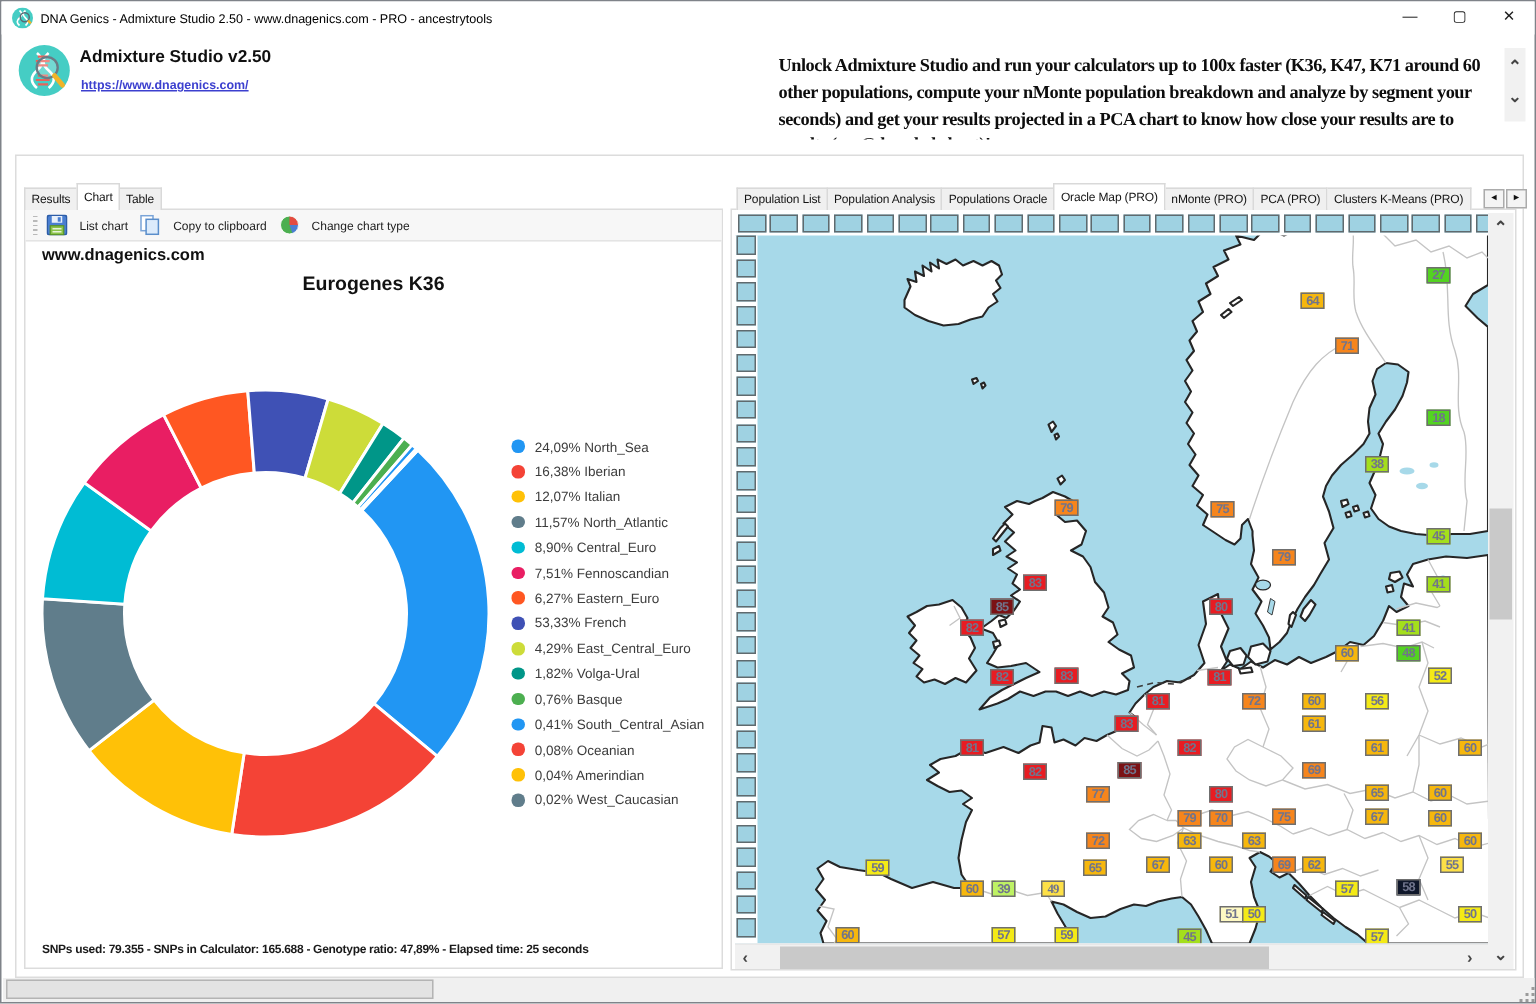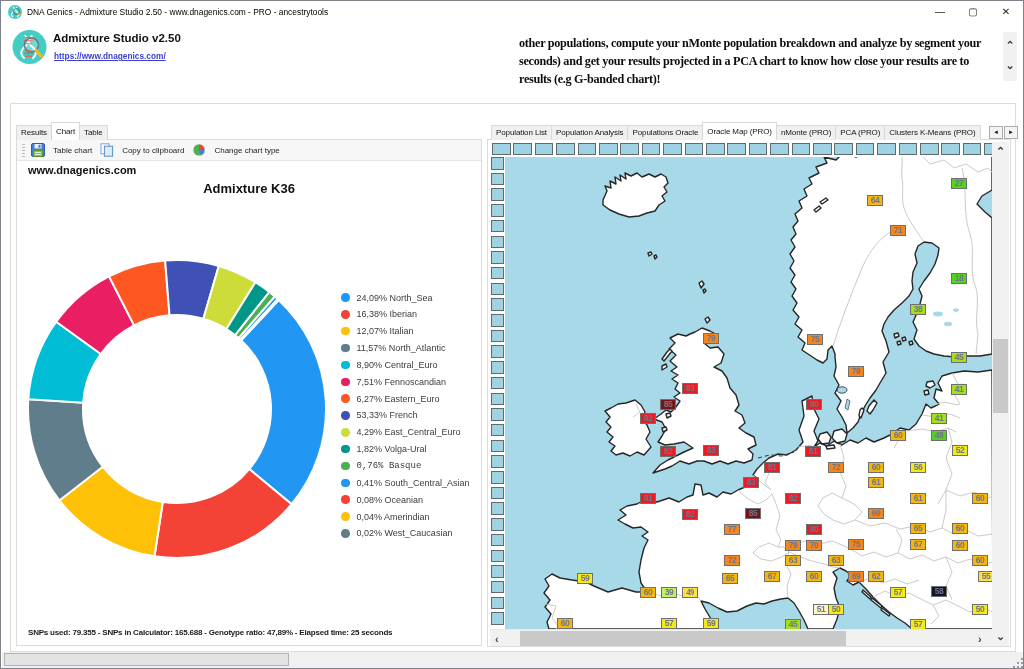--- a/index.html
+++ b/index.html
@@ -89,20 +89,21 @@
   <svg id="logo" class="abs" viewBox="0 0 37 37">
     <circle cx="18" cy="18" r="17.5" fill="#45cdc4"></circle>
     <path d="M13 6 q7 6 0 12 q-7 6 0 12 M21 6 q-7 6 0 12 q7 6 0 12" stroke="#ffffff" stroke-width="1.8" fill="none"></path>
     <path d="M13.6 8.5 h7 M12.2 11.5 h9.5 M13.6 14.5 h7 M13.6 21.5 h7 M12.2 24.5 h9.5 M13.6 27.5 h7" stroke="#e8635a" stroke-width="1.5"></path>
     <circle cx="20" cy="16" r="7.2" fill="rgba(255,255,255,0.25)" stroke="#6b7b85" stroke-width="1.6"></circle>
     <path d="M25 21.5 L30.5 28" stroke="#f0b429" stroke-width="3.4" stroke-linecap="round"></path>
   </svg>
   <div id="app-name" class="abs">Admixture Studio v2.50</div>
   <div id="app-link" class="abs">https://www.dnagenics.com/</div>
   <div id="announce" class="abs">
+      <div>Unlock Admixture Studio and run your calculators up to 100x faster (K36, K47, K71 around 60</div>
       <div>other populations, compute your nMonte population breakdown and analyze by segment your</div>
       <div>seconds) and get your results projected in a PCA chart to know how close your results are to</div>
       <div>results (e.g G-banded chart)!</div>
     </div>
   <div id="announce-scroll" class="abs">
     <div class="chev" style="top:7px">⌃</div>
     <div class="chev" style="top:27px">⌄</div>
   </div>
 
   <div id="main-page" class="abs"></div>
@@ -118,21 +119,21 @@
   <div class="tbtn">
         <span style="display: inline-flex; margin-right: 4px;">
           <svg width="14" height="14" viewBox="0 0 14 14">
             <rect x="0.5" y="0.5" width="13" height="13" rx="1.5" fill="#4a7ed0" stroke="#2d5da8"></rect>
             <rect x="3.5" y="1" width="7" height="4.5" fill="#e8f0fb"></rect>
             <rect x="7.5" y="1.8" width="2" height="3" fill="#4a7ed0"></rect>
             <rect x="2.5" y="7.5" width="9" height="6" fill="#8bc34a" stroke="#5a9424" stroke-width="0.8"></rect>
             <path d="M4 9.5 h6 M4 11.5 h6" stroke="#e7f3d8" stroke-width="0.9"></path>
           </svg>
         </span>
-        <span>Table chart</span>
+        <span>List chart</span>
       </div>
       <div class="tbtn">
         <span style="display: inline-flex; margin-right: 4px;">
           <svg width="14" height="14" viewBox="0 0 14 14">
             <rect x="1" y="0.8" width="8" height="10" fill="#fff" stroke="#7aa4d8"></rect>
             <rect x="4.4" y="3.2" width="8.2" height="10" fill="#dcebfb" stroke="#5a8ecb"></rect>
           </svg>
         </span>
         <span>Copy to clipboard</span>
       </div>
@@ -142,21 +143,21 @@
             <circle cx="7" cy="7" r="6" fill="#4caf50"></circle>
             <path d="M7 7 L7 1 A6 6 0 0 1 13 7 Z" fill="#e34b3f"></path>
             <path d="M7 7 L13 7 A6 6 0 0 1 9 12.6 Z" fill="#4a7ed0"></path>
             <circle cx="7" cy="7" r="6" fill="none" stroke="#ffffff" stroke-width="0.6"></circle>
           </svg>
         </span>
         <span>Change chart type</span>
       </div>
     </div>
   <div id="watermark" class="abs">www.dnagenics.com</div>
-  <div id="chart-title" class="abs">Admixture K36</div>
+  <div id="chart-title" class="abs">Eurogenes K36</div>
   <svg id="donut" class="abs" width="300" height="300" viewBox="0 0 300 300">
       <path d="M251.62,41.03 A149 149 0 0 1 264.60,245.22 L222.30,210.07 A94 94 0 0 0 214.11,81.25 Z" fill="#2196F3" stroke="#ffffff" stroke-width="2"></path>
       <path d="M264.60,245.22 A149 149 0 0 1 127.48,297.29 L135.79,242.92 A94 94 0 0 0 222.30,210.07 Z" fill="#F44336" stroke="#ffffff" stroke-width="2"></path>
       <path d="M127.48,297.29 A149 149 0 0 1 32.36,241.44 L75.78,207.69 A94 94 0 0 0 135.79,242.92 Z" fill="#FFC107" stroke="#ffffff" stroke-width="2"></path>
       <path d="M32.36,241.44 A149 149 0 0 1 1.33,140.14 L56.21,143.78 A94 94 0 0 0 75.78,207.69 Z" fill="#607D8B" stroke="#ffffff" stroke-width="2"></path>
       <path d="M1.33,140.14 A149 149 0 0 1 29.21,62.77 L73.79,94.97 A94 94 0 0 0 56.21,143.78 Z" fill="#00BCD4" stroke="#ffffff" stroke-width="2"></path>
       <path d="M29.21,62.77 A149 149 0 0 1 82.06,17.39 L107.14,66.34 A94 94 0 0 0 73.79,94.97 Z" fill="#E91E63" stroke="#ffffff" stroke-width="2"></path>
       <path d="M82.06,17.39 A149 149 0 0 1 138.16,1.47 L142.53,56.30 A94 94 0 0 0 107.14,66.34 Z" fill="#FF5722" stroke="#ffffff" stroke-width="2"></path>
       <path d="M138.16,1.47 A149 149 0 0 1 191.79,6.98 L176.36,59.77 A94 94 0 0 0 142.53,56.30 Z" fill="#3F51B5" stroke="#ffffff" stroke-width="2"></path>
       <path d="M191.79,6.98 A149 149 0 0 1 228.37,23.27 L199.44,70.05 A94 94 0 0 0 176.36,59.77 Z" fill="#CDDC39" stroke="#ffffff" stroke-width="2"></path>
@@ -201,21 +202,21 @@
         <span class="leg-label">53,33% French</span>
       </div>
       <div class="leg-item" style="top: 134.8px;">
         <span class="leg-dot" style="background: rgb(205, 220, 57);"></span>
         <span class="leg-label">4,29% East_Central_Euro</span>
       </div>
       <div class="leg-item" style="top: 151.65px;">
         <span class="leg-dot" style="background: rgb(0, 150, 136);"></span>
         <span class="leg-label">1,82% Volga-Ural</span>
       </div>
-      <div class="leg-item" style="top: 168.5px; font-family: Liberation Mono, monospace;">
+      <div class="leg-item" style="top: 168.5px;">
         <span class="leg-dot" style="background: rgb(76, 175, 80);"></span>
         <span class="leg-label">0,76% Basque</span>
       </div>
       <div class="leg-item" style="top: 185.35px;">
         <span class="leg-dot" style="background: rgb(33, 150, 243);"></span>
         <span class="leg-label">0,41% South_Central_Asian</span>
       </div>
       <div class="leg-item" style="top: 202.2px;">
         <span class="leg-dot" style="background: rgb(244, 67, 54);"></span>
         <span class="leg-label">0,08% Oceanian</span>
@@ -404,26 +405,26 @@
       </div>
     <div id="markers">
         <div class="marker" style="left: 461px; top: 35.5px; background: rgb(83, 211, 33);">27</div>
         <div class="marker" style="left: 461px; top: 130.5px; background: rgb(83, 211, 33);">18</div>
         <div class="marker" style="left: 441px; top: 287.5px; background: rgb(83, 211, 33);">48</div>
         <div class="marker" style="left: 420px; top: 161.5px; background: rgb(164, 223, 28);">38</div>
         <div class="marker" style="left: 461px; top: 209.5px; background: rgb(164, 223, 28);">45</div>
         <div class="marker" style="left: 461px; top: 241.5px; background: rgb(164, 223, 28);">41</div>
         <div class="marker" style="left: 441px; top: 270.5px; background: rgb(164, 223, 28);">41</div>
         <div class="marker" style="left: 171px; top: 444.5px; background: #bef264;">39</div>
-        <div class="marker" style="left: 192px; top: 444.5px; background: #fde047; font-family: Liberation Serif, serif;">49</div>
+        <div class="marker" style="left: 204px; top: 444.5px; background: #fde047; font-family: Liberation Serif, serif;">49</div>
         <div class="marker" style="left: 295px; top: 476.5px; background: rgb(164, 223, 28);">45</div>
         <div class="marker" style="left: 462px; top: 302.5px; background: rgb(244, 234, 22);">52</div>
         <div class="marker" style="left: 420px; top: 319.5px; background: rgb(244, 234, 22);">56</div>
         <div class="marker" style="left: 87px; top: 430.5px; background: rgb(244, 234, 22);">59</div>
-        <div class="marker" style="left: 488px; top: 428.5px; background: #fde047;">55</div>
+        <div class="marker" style="left: 470px; top: 428.5px; background: #fde047;">55</div>
         <div class="marker" style="left: 400px; top: 444.5px; background: rgb(244, 234, 22);">57</div>
         <div class="marker" style="left: 441px; top: 443.5px; background: #0f172a;">58</div>
         <div class="marker" style="left: 323px; top: 461.5px; background: #fef9c3;">51</div>
         <div class="marker" style="left: 338px; top: 461.5px; background: rgb(244, 234, 22);">50</div>
         <div class="marker" style="left: 482px; top: 461.5px; background: rgb(244, 234, 22);">50</div>
         <div class="marker" style="left: 171px; top: 475.5px; background: rgb(244, 234, 22);">57</div>
         <div class="marker" style="left: 213px; top: 475.5px; background: rgb(244, 234, 22);">59</div>
         <div class="marker" style="left: 420px; top: 476.5px; background: rgb(244, 234, 22);">57</div>
         <div class="marker" style="left: 377px; top: 52.5px; background: rgb(246, 183, 13);">64</div>
         <div class="marker" style="left: 400px; top: 287.5px; background: rgb(246, 183, 13);">60</div>

